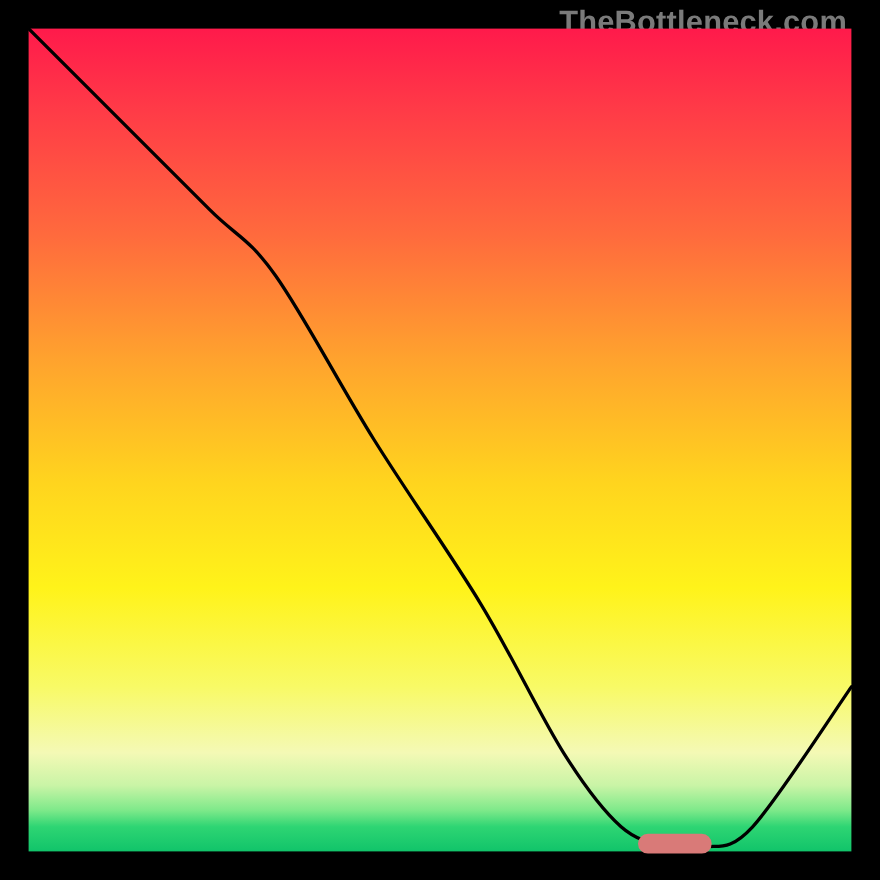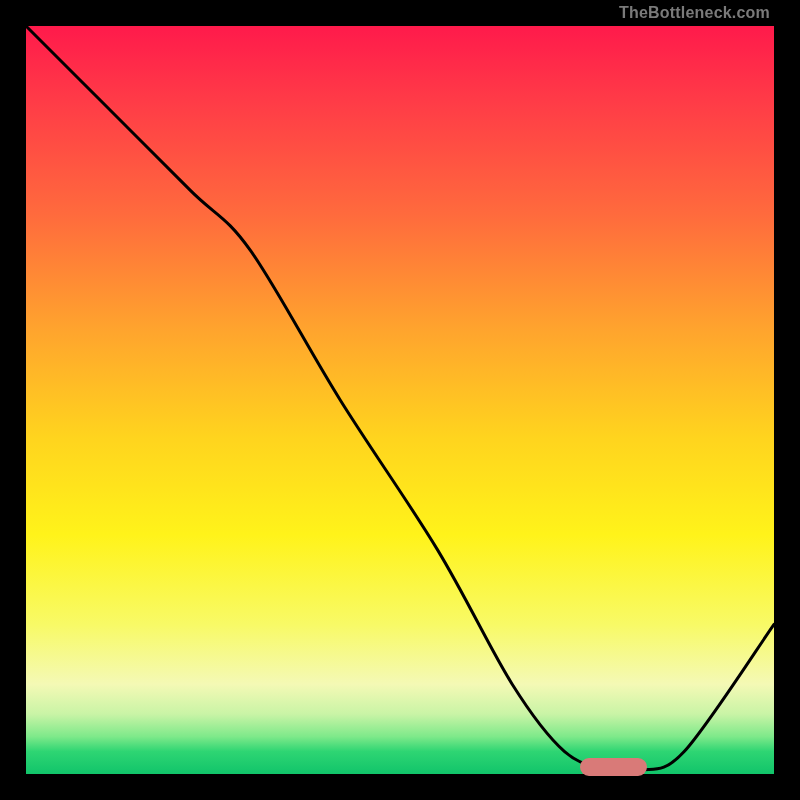--- a/index.html
+++ b/index.html
@@ -36,21 +36,21 @@
       #7ee98a 95%,
       #2ed573 97%,
       #11c46a 100%
     );
   }
   .watermark {
     position: absolute;
     top: 4px;
     right: 30px;
     font-family: Arial, Helvetica, sans-serif;
-    font-size: 16px;
+    font-size: 28px;
     font-weight: bold;
     color: #7a7a7a;
     letter-spacing: 0.2px;
     user-select: none;
   }
   svg.curve {
     position: absolute;
     left: 0;
     top: 0;
     width: 748px;

